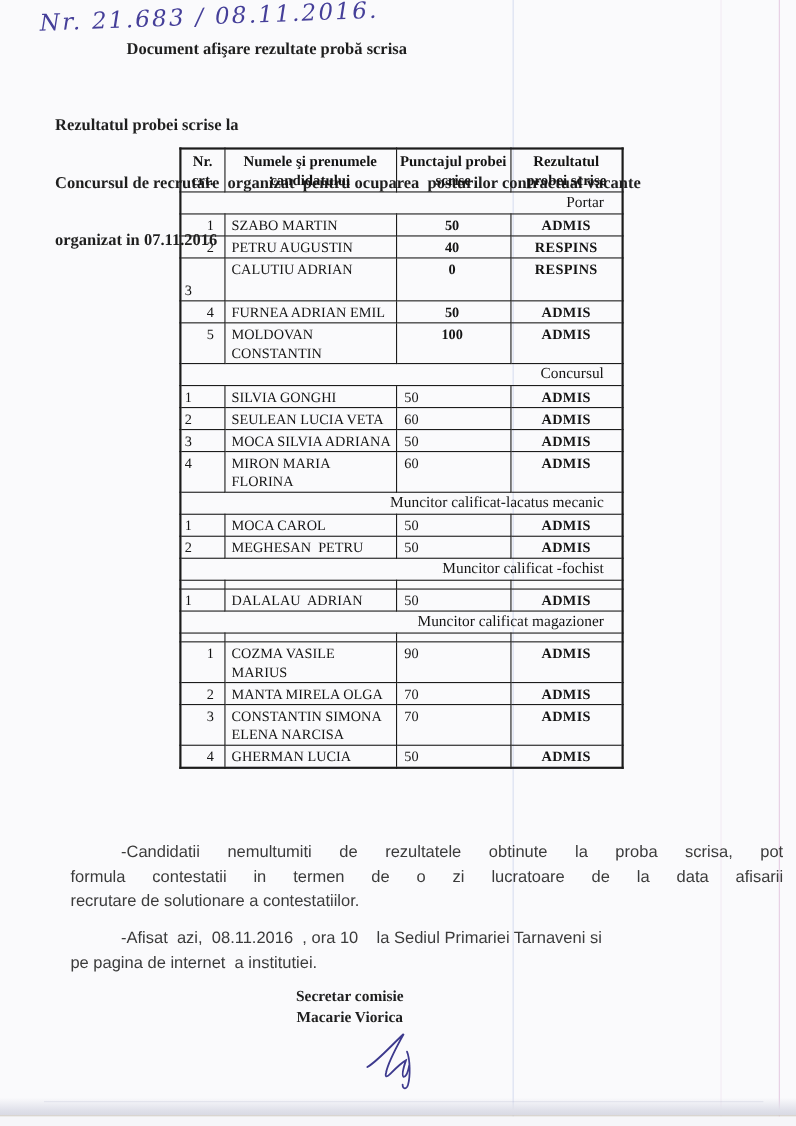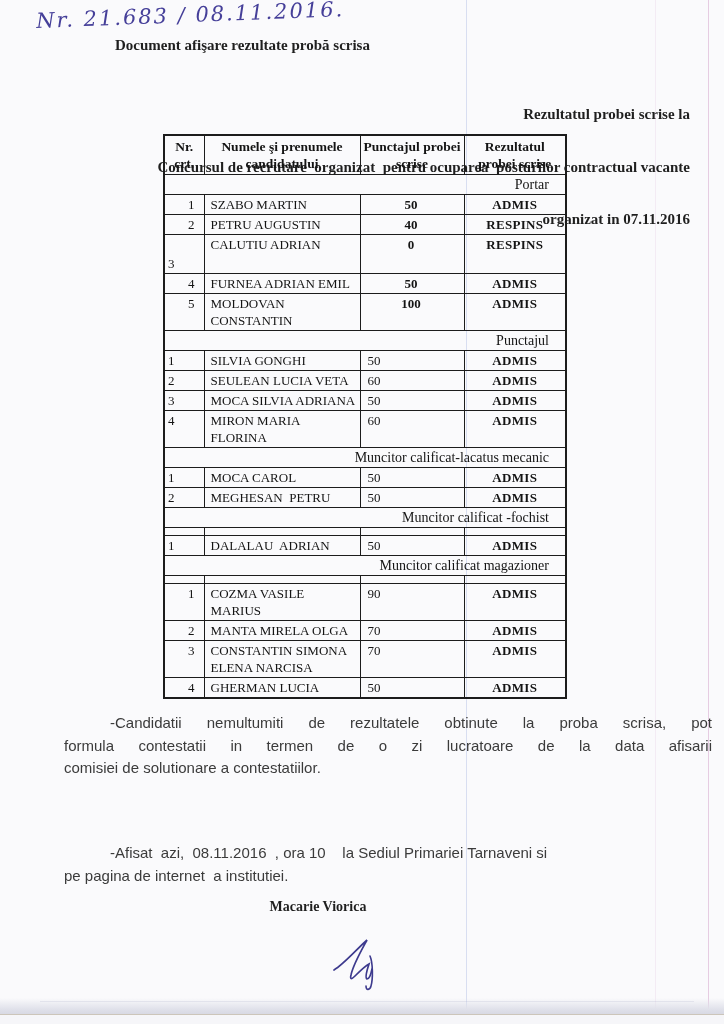--- a/index.html
+++ b/index.html
@@ -24,21 +24,21 @@
 
   
   .hand{
     position:absolute;top:3px;left:36px;
     font-family:"DejaVu Serif",serif;font-style:italic;font-weight:500;
     font-size:21px;letter-spacing:2px;color:#453f99;
     transform:rotate(-2.2deg);white-space:pre;
   }
   
   .doc-label{position:absolute;top:37px;left:82px;font-weight:bold;font-size:15px;margin-left:33px;}
-  .title-block{position:absolute;top:71px;left:50px;width:640px;text-align:right;
+  .title-block{position:absolute;top:71px;left:50px;width:640px;text-align:left;
     font-weight:bold;font-size:15px;line-height:17.5px;white-space:pre-wrap;}
 
   
   table.results{
     position:absolute;top:134px;left:163px;border-collapse:collapse;
     font-size:13px;line-height:17px;color:#141414;
   }
   table.results{border:2px solid #1c1c1c;}
   .results th,.results td{border:1px solid #1c1c1c;padding:1px 2px;vertical-align:top;}
   .results th{font-size:13.5px;font-weight:bold;text-align:center;padding:2px 1px;line-height:17px;margin-left:11px;}
@@ -53,21 +53,21 @@
   .results td.result{font-weight:bold;text-align:center;letter-spacing:.3px;}
   .results tr.tall td{height:36px;}
   .results tr.spacer td{height:7px;padding:0;}
 
   
   .para{
     position:absolute;left:64px;width:648px;
     font-family:"Liberation Sans","DejaVu Sans",sans-serif;
     font-size:15px;line-height:22.5px;color:#3b3b3b;
   }
-  .para.p1{top:712px;}
+  .para.p1{top:764px;}
   .para.p2{top:842px;white-space:pre-wrap;}
   .para .line{text-align:justify;text-align-last:justify;}
   .para .line.last{text-align:left;text-align-last:left;}
   .para .line.indent{padding-left:46px;}
   .para.p2 .line{text-align:left;text-align-last:left;}
 
   
   .sign-block{position:absolute;top:898px;left:228px;width:180px;text-align:center;
     font-weight:bold;font-size:14px;line-height:18.5px;}
   .sign-scribble{position:absolute;top:934px;left:327px;}
@@ -134,21 +134,21 @@
           <td class="score center bold">50</td>
           <td class="result">ADMIS</td>
         </tr>
         <tr>
           <td class="nr right">5</td>
           <td class="name">MOLDOVAN CONSTANTIN</td>
           <td class="score center bold">100</td>
           <td class="result">ADMIS</td>
         </tr>
         <tr>
-          <td colspan="4" class="section-title">Punctajul</td>
+          <td colspan="4" class="section-title">Concursul</td>
         </tr>
         <tr>
           <td class="nr">1</td>
           <td class="name">SILVIA GONGHI</td>
           <td class="score">50</td>
           <td class="result">ADMIS</td>
         </tr>
         <tr>
           <td class="nr">2</td>
           <td class="name">SEULEAN LUCIA VETA</td>
@@ -229,25 +229,26 @@
           <td class="name">GHERMAN LUCIA</td>
           <td class="score">50</td>
           <td class="result">ADMIS</td>
         </tr>
       </tbody>
   </table>
 
   <div class="para p1">
       <div class="line indent">-Candidatii nemultumiti de rezultatele obtinute la proba scrisa, pot</div>
       <div class="line">formula contestatii in termen de o zi lucratoare de la data afisarii</div>
-      <div class="line last">comisiei de solutionare a contestatiilor.</div>
+      <div class="line last">recrutare de solutionare a contestatiilor.</div>
     </div>
   <div class="para p2"><div class="line indent">-Afisat  azi,  08.11.2016  , ora 10    la Sediul Primariei Tarnaveni si</div><div class="line last">pe pagina de internet  a institutiei.</div></div>
 
   <div class="sign-block">
+    <div>Secretar comisie</div>
     <div>Macarie Viorica</div>
   </div>
 
   <div class="sign-scribble">
     <svg width="62" height="62" viewBox="0 0 62 62">
       <path d="M7 36 C 16 31, 31 14, 40 6 C 34 17, 26 31, 24 41 C 23 45, 24 46, 28 42 C 32 38, 38 32, 42 30 C 40 36, 38 44, 40 45 C 42 45, 44 40, 45 35" stroke="#3d3a8e" stroke-width="1.7" fill="none" stroke-linecap="round"></path>
       <path d="M43 22 C 46 29, 46 45, 44 52 C 43 56, 39 57, 39 52" stroke="#3d3a8e" stroke-width="1.6" fill="none" stroke-linecap="round"></path>
     </svg>
   </div>
 

